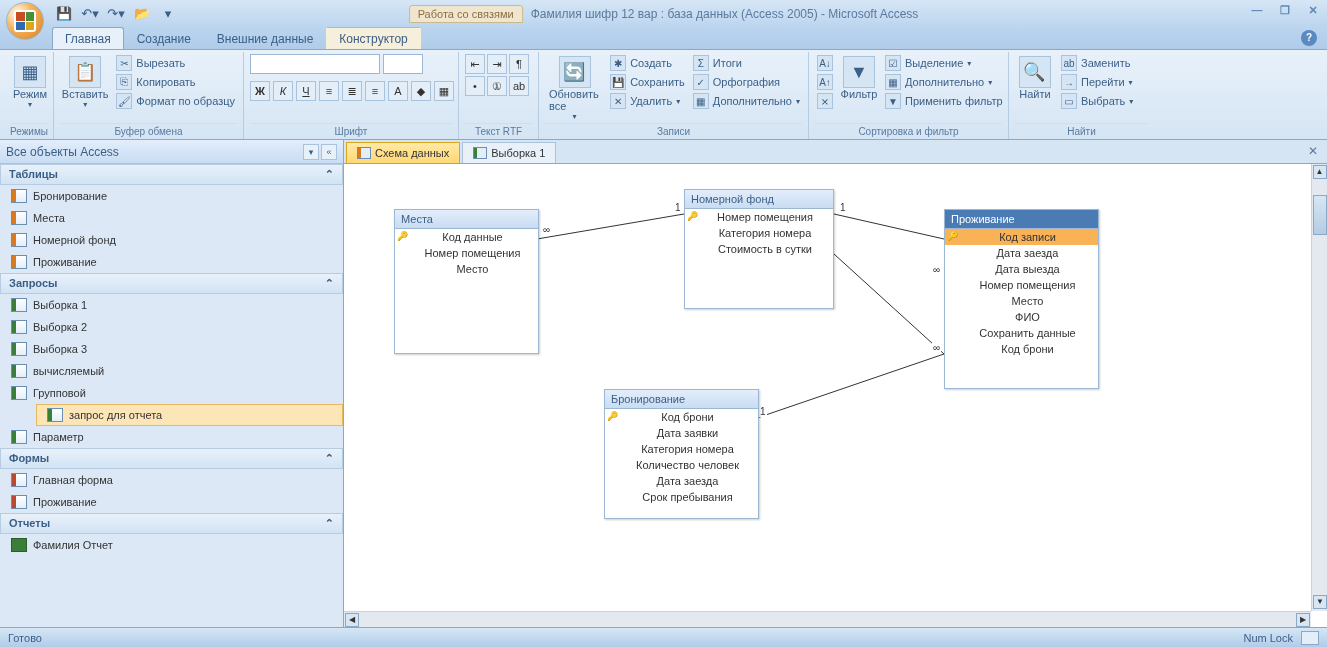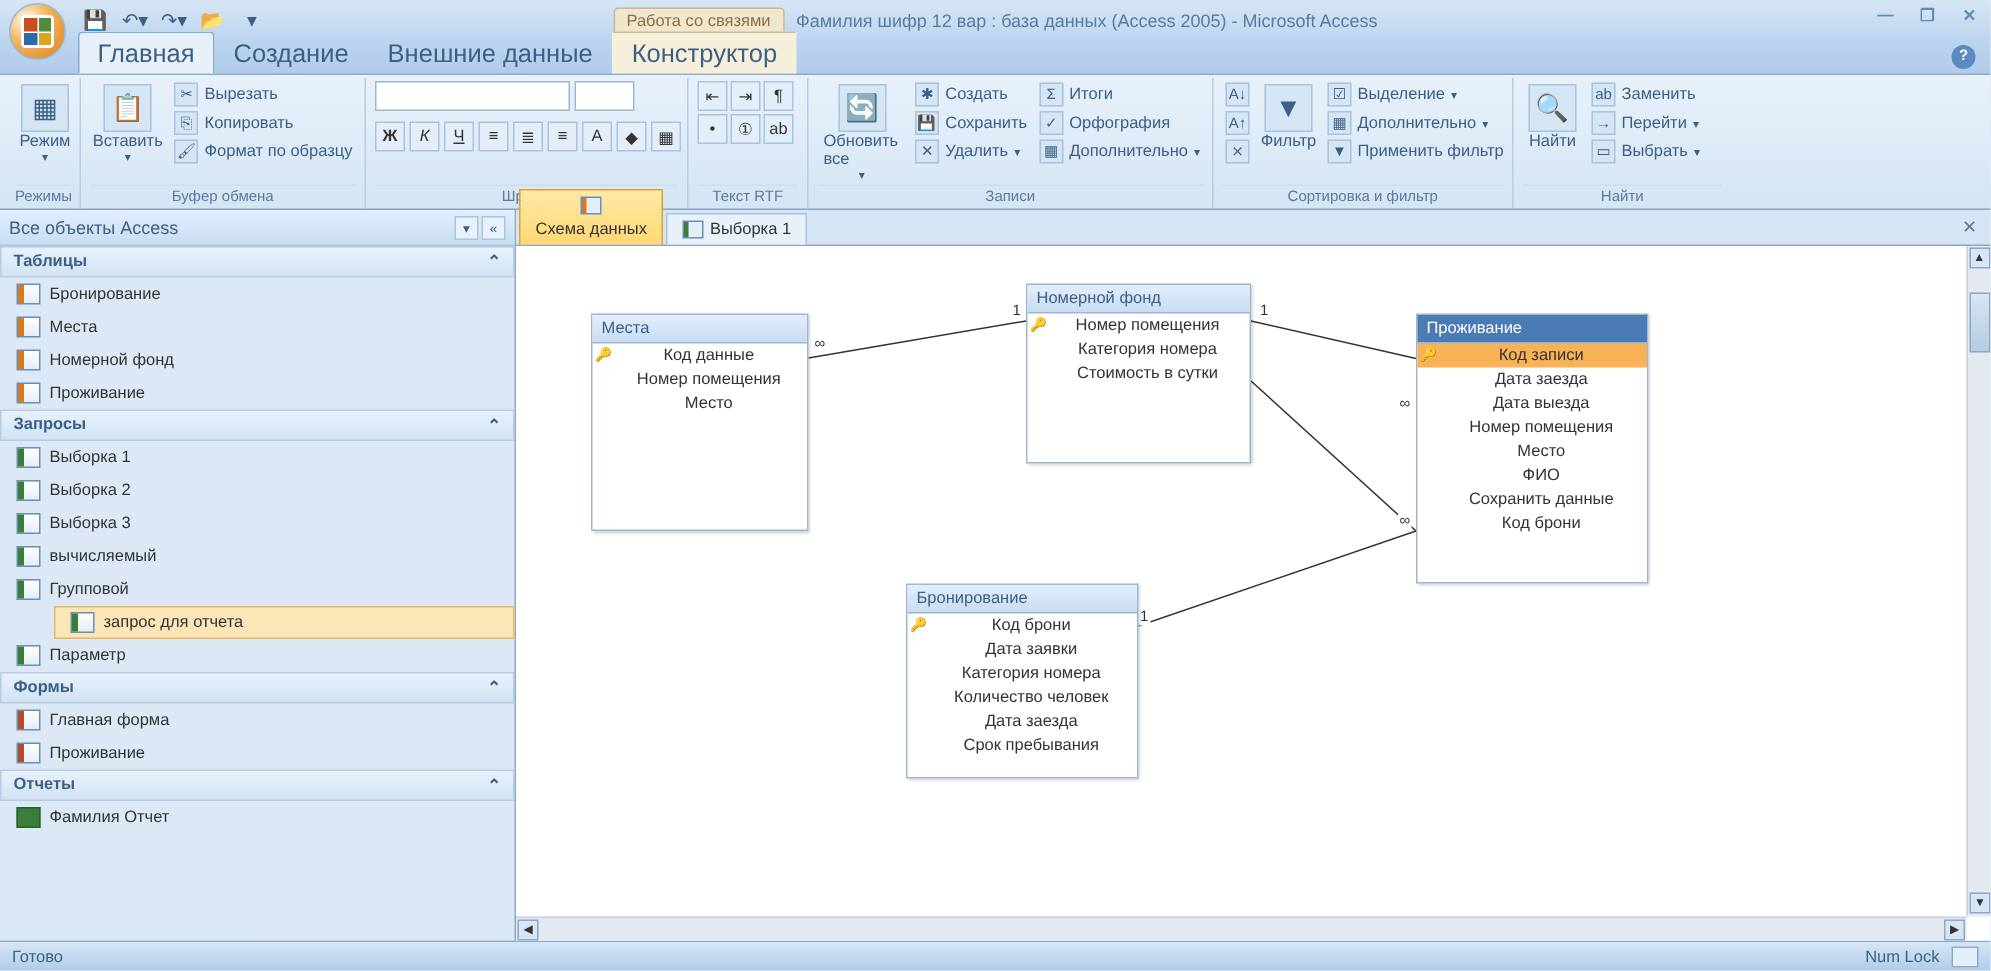--- a/index.html
+++ b/index.html
@@ -17,21 +17,21 @@
 .qat-icon { width: 16px; height: 16px; display:flex; align-items:center; justify-content:center; color:#3b5f87; font-size:13px; }
 .title-text-wrap { position: absolute; left: 50%; transform: translateX(-50%); display: flex; gap: 8px; align-items: center; color: #5a7a9e; }
 .contextual-tab-title { background: #f0e6cf; border: 1px solid #cbb98e; padding: 2px 8px; font-size: 11px; color: #8b6f3d; border-radius:3px 3px 0 0; }
 .title-text { color: #5a7a9e; font-size: 12px; }
 .win-controls { position: absolute; right: 6px; top: 4px; display: flex; gap: 12px; }
 .win-controls span { width: 16px; height: 14px; color: #6089b4; font-size: 11px; text-align:center; font-weight:bold; }
 
 
 .ribbon-tabs { height: 23px; display: flex; align-items: flex-end; padding-left: 52px; background: linear-gradient(#bcd5ef, #b0cce9); border-bottom: 1px solid #8ba8c7; position:relative; }
 .ribbon-tabs .help-icon { position:absolute; right:10px; top:3px; width:16px; height:16px; border-radius:50%; background:#5a8ac0; color:#fff; text-align:center; line-height:16px; font-size:10px; font-weight:bold; }
-.ribbon-tab { padding: 4px 12px 3px; font-size: 17px; color: #3b5f87; cursor: default; border: 1px solid transparent; border-bottom: none; }
+.ribbon-tab { padding: 4px 12px 3px; font-size: 12px; color: #3b5f87; cursor: default; border: 1px solid transparent; border-bottom: none; }
 .ribbon-tab.active { background: #e8f1fa; border-color: #8ba8c7; border-radius: 3px 3px 0 0; color: #3b5f87; }
 .ribbon-tab.contextual { background: #f5efdb; border-top: 1px solid #cbb98e; }
 
 
 .ribbon-body { height: 90px; background: linear-gradient(#e8f1fa, #d5e5f4); border-bottom: 1px solid #8ba8c7; display: flex; padding: 2px 4px 0; }
 .ribbon-group { border-right: 1px solid #b5cce2; padding: 2px 6px 0; display: flex; flex-direction: column; justify-content: space-between; }
 .ribbon-group-title { font-size: 10px; color: #5a7a9e; text-align: center; padding: 2px 0; border-top:1px solid #cddef0; }
 .ribbon-group-content { display: flex; gap: 4px; flex: 1; align-items: flex-start; }
 .ribbon-big-btn { display: flex; flex-direction: column; align-items: center; padding: 2px 4px; font-size: 11px; color: #3b5f87; min-width: 40px; }
 .ribbon-big-btn .big-icon { width: 32px; height: 32px; background: #d5e5f4; border: 1px solid #a9c3dd; display:flex; align-items:center; justify-content:center; font-size:18px; }
@@ -62,21 +62,21 @@
 .nav-item .item-icon.query { background: linear-gradient(#fff, #e4eef8); border:1px solid #6a8fb5; position:relative; }
 .nav-item .item-icon.query::before { content:""; width:4px; height:100%; background:#3a7e3a; display:block; }
 .nav-item .item-icon.form { background: linear-gradient(#fff, #e4eef8); border:1px solid #6a8fb5; }
 .nav-item .item-icon.form::before { content:""; width:4px; height:100%; background:#b84a2e; display:block; }
 .nav-item .item-icon.report { background:#3a7e3a; border:1px solid #2a5e2a; }
 
 
 .doc-area { flex: 1; display: flex; flex-direction: column; background: #fff; position:relative; }
 .doc-tabs { height: 24px; background: #d5e5f4; border-bottom: 1px solid #8ba8c7; display: flex; align-items: flex-end; padding-left: 2px; }
 .doc-tab { padding: 4px 10px; font-size: 11px; border: 1px solid #a9c3dd; border-bottom: none; background: #e8f1fa; display: flex; align-items: center; gap: 4px; margin-right:2px; }
-.doc-tab.active { background: linear-gradient(#ffe9a8, #ffd873); border-color: #d9a61e; flex-direction: column; }
+.doc-tab.active { background: linear-gradient(#ffe9a8, #ffd873); border-color: #d9a61e; }
 .doc-tab .tab-icon { width: 14px; height: 12px; background:#e4eef8; border:1px solid #6a8fb5; display:flex; }
 .doc-tab .tab-icon::before { content:""; width:3px; height:100%; background:#d97a1e; }
 .doc-tab.query-tab .tab-icon::before { background:#3a7e3a; }
 .doc-close { position:absolute; right:6px; top:4px; width:16px; height:16px; text-align:center; font-size:12px; color:#5a7a9e; }
 
 
 .canvas { flex: 1; position: relative; background: #fff; overflow: hidden; }
 .table-box { position: absolute; background: #fff; border: 1px solid #9bb7d3; box-shadow: 1px 1px 2px rgba(0,0,0,0.2); min-width: 140px; }
 .table-box-title { background: linear-gradient(#e3eefc, #c8dcf1); border-bottom: 1px solid #9bb7d3; padding: 3px 6px; font-size: 11px; color: #3b5f87; }
 .table-box.selected .table-box-title { background: #4a7bb5; color:#fff; }

